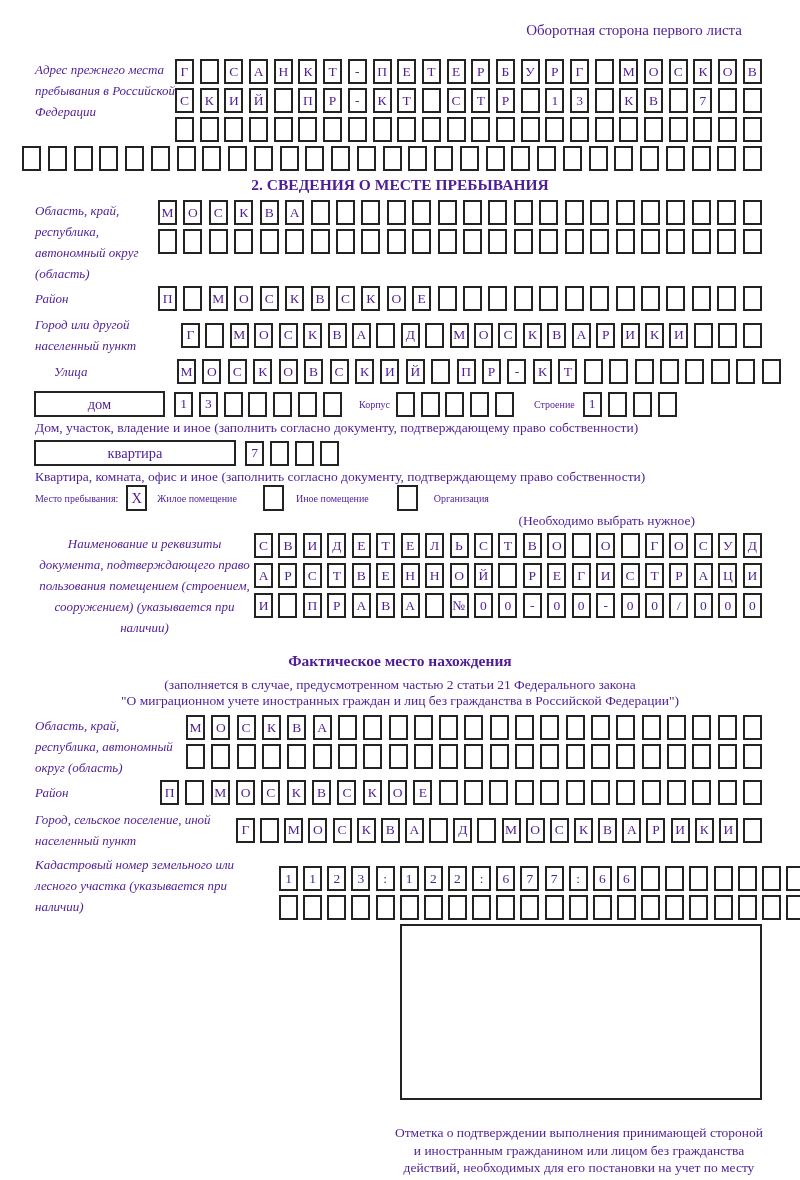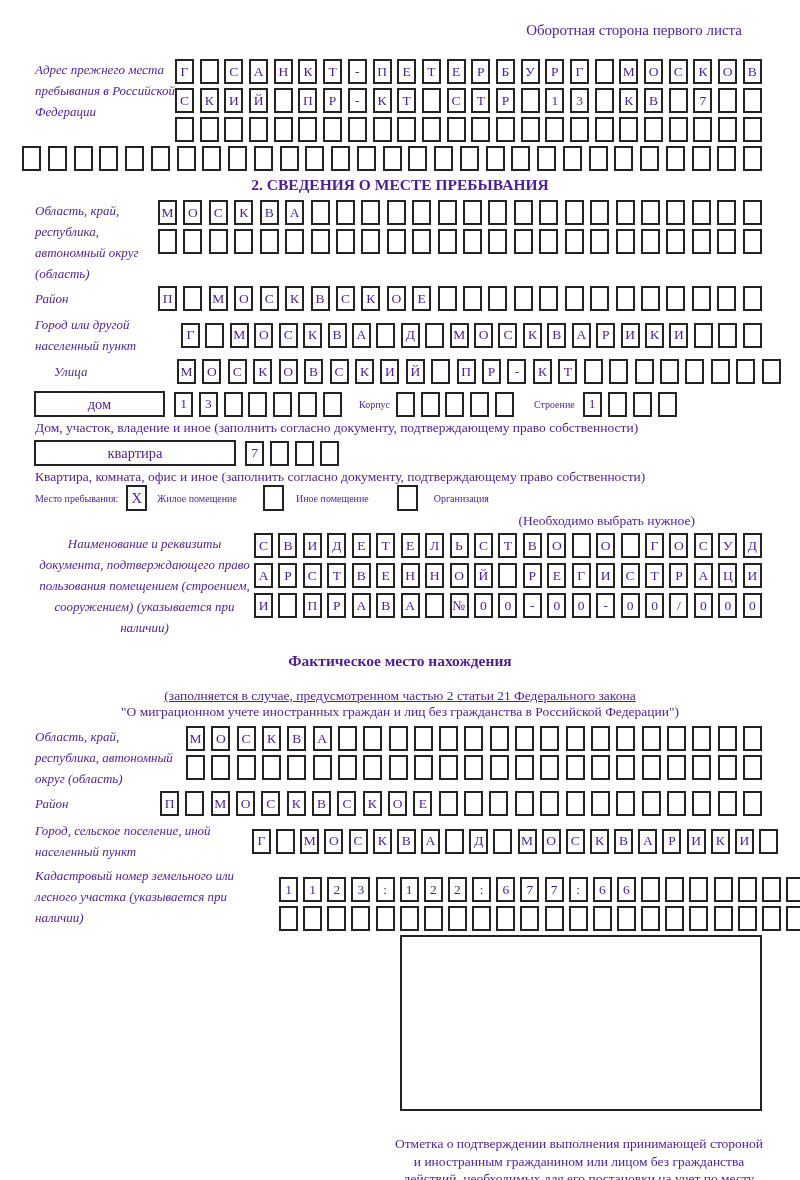--- a/index.html
+++ b/index.html
@@ -415,21 +415,21 @@
           <span class="cell">0</span>
           <span class="cell">/</span>
           <span class="cell">0</span>
           <span class="cell">0</span>
           <span class="cell">0</span>
         </div>
     </div>
   </div>
 
   <div class="title" style="margin-top:14px;">Фактическое место нахождения</div>
-  <div class="note" style="margin-top:18px;text-decoration:underline;">(заполняется в случае, предусмотренном частью 2 статьи 21 Федерального закона</div>
+  <div class="note" style="margin-top:7px;">(заполняется в случае, предусмотренном частью 2 статьи 21 Федерального закона</div>
   <div class="note">"О миграционном учете иностранных граждан и лиц без гражданства в Российской Федерации")</div>
 
   <div class="frow" style="margin-top:6px;">
     <div class="flabel" style="width:151px;">Область, край, республика, автономный округ (область)</div>
     <div class="cellcol" style="width:576px;">
       <div class="cellrow" style="width:576px;">
           <span class="cell">М</span>
           <span class="cell">О</span>
           <span class="cell">С</span>
           <span class="cell">К</span>
@@ -504,21 +504,21 @@
         <span class="cell"></span>
         <span class="cell"></span>
         <span class="cell"></span>
         <span class="cell"></span>
         <span class="cell"></span>
         <span class="cell"></span>
         <span class="cell"></span>
       </div>
   </div>
 
-  <div class="frow vc" style="margin-top:4px;gap:16px;">
+  <div class="frow vc" style="margin-top:4px;">
     <div class="flabel" style="width:201px;">Город, сельское поселение, иной населенный пункт</div>
     <div class="cellrow" style="width:526px;">
         <span class="cell">Г</span>
         <span class="cell"></span>
         <span class="cell">М</span>
         <span class="cell">О</span>
         <span class="cell">С</span>
         <span class="cell">К</span>
         <span class="cell">В</span>
         <span class="cell">А</span>

